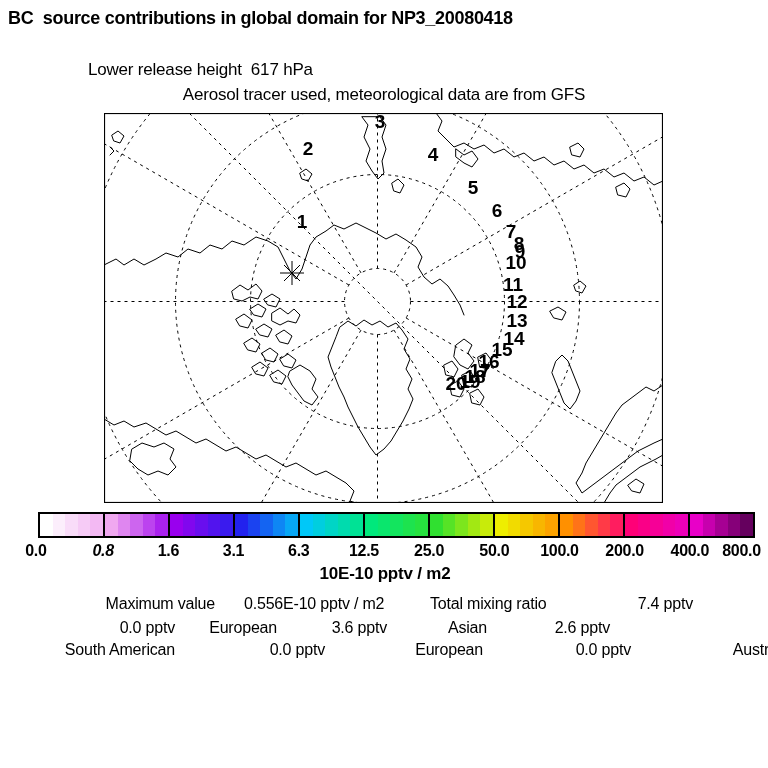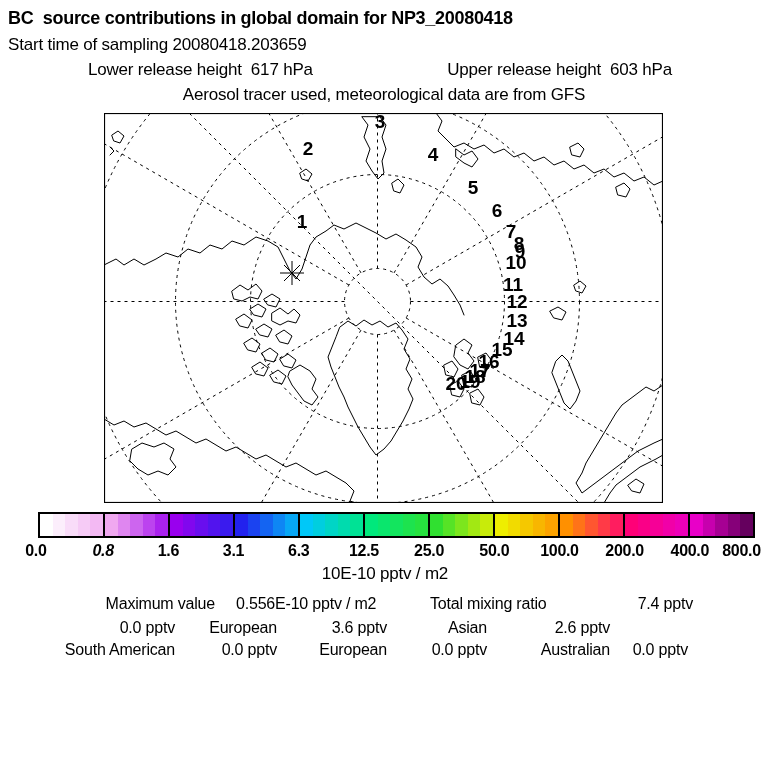--- a/index.html
+++ b/index.html
@@ -17,44 +17,42 @@
   svg{overflow:hidden;display:block;}
   .coast path, .coast polyline{fill:none;stroke:#000;stroke-width:1;stroke-linejoin:round;stroke-linecap:round;}
   .grat{fill:none;stroke:#000;stroke-width:1;stroke-dasharray:3 4;}
   .traj-label{font-family:"Liberation Sans",sans-serif;font-size:19px;font-weight:700;fill:#000;}
   #colorbar{left:38px;top:512px;width:717px;height:26px;border:2px solid #000;box-sizing:border-box;display:flex;}
   .cb-seg{flex:1;display:flex;}
   .cb-seg + .cb-seg{border-left:2px solid #000;}
   .cb-cell{flex:1;}
   #cbticks{left:0;top:542px;width:768px;height:18px;font-size:16px;font-weight:700;}
   #cbticks span{position:absolute;transform:translateX(-50%);white-space:nowrap;letter-spacing:-0.3px;}
-  .unitline{left:35px;top:564px;width:700px;text-align:center;font-size:17px;font-weight:400;letter-spacing:-0.2px;}
+  .unitline{left:35px;top:564px;width:700px;text-align:center;font-size:17px;font-weight:700;letter-spacing:-0.2px;}
   .statrow1{top:595px;left:0;width:628px;height:20px;font-size:16px;letter-spacing:-0.2px;}
   .statrow1 span{position:absolute;white-space:pre;}
   .s-maxlab{left:70px;width:145px;text-align:right;}
-  .s-maxval{left:236px;}
+  .s-maxval{left:244px;}
   .s-totlab{left:430px;}
   .s-totval{left:590px;width:103px;text-align:right;}
   .statgrid{left:0;width:688px;display:grid;grid-template-columns:175px 102px 110px 100px 123px 78px;font-size:16px;letter-spacing:-0.2px;}
   .statgrid div{text-align:right;white-space:pre;}
   .grid2{top:619px;}
-  .grid3{top:641px;}
+  .grid3{top:641px;gap:48px;}
 </style>
 </head>
 <body>
 
 <div class="abs title">BC&nbsp; source contributions in global domain for NP3_20080418</div>
 
 <div class="abs hline line2">
-  <span>Start time of sampling 20080418.203659</span>
 </div>
 
 <div class="abs hline line3">
   <span>Lower release height&nbsp; 617 hPa</span>
-  <span>Upper release height&nbsp; 603 hPa</span>
 </div>
 
 <div class="abs hline line4">Aerosol tracer used, meteorological data are from GFS</div>
 
 <div class="abs" id="mapwrap">
 <svg id="mapsvg" width="559" height="390" viewBox="0 0 559 390">
   <rect x="0.5" y="0.5" width="558" height="389" fill="none" stroke="#000" stroke-width="1.2"></rect>
   <g id="graticule" class="grat">
         <circle cx="273.5" cy="188.5" r="33"></circle>
         <circle cx="273.5" cy="188.5" r="127"></circle>

